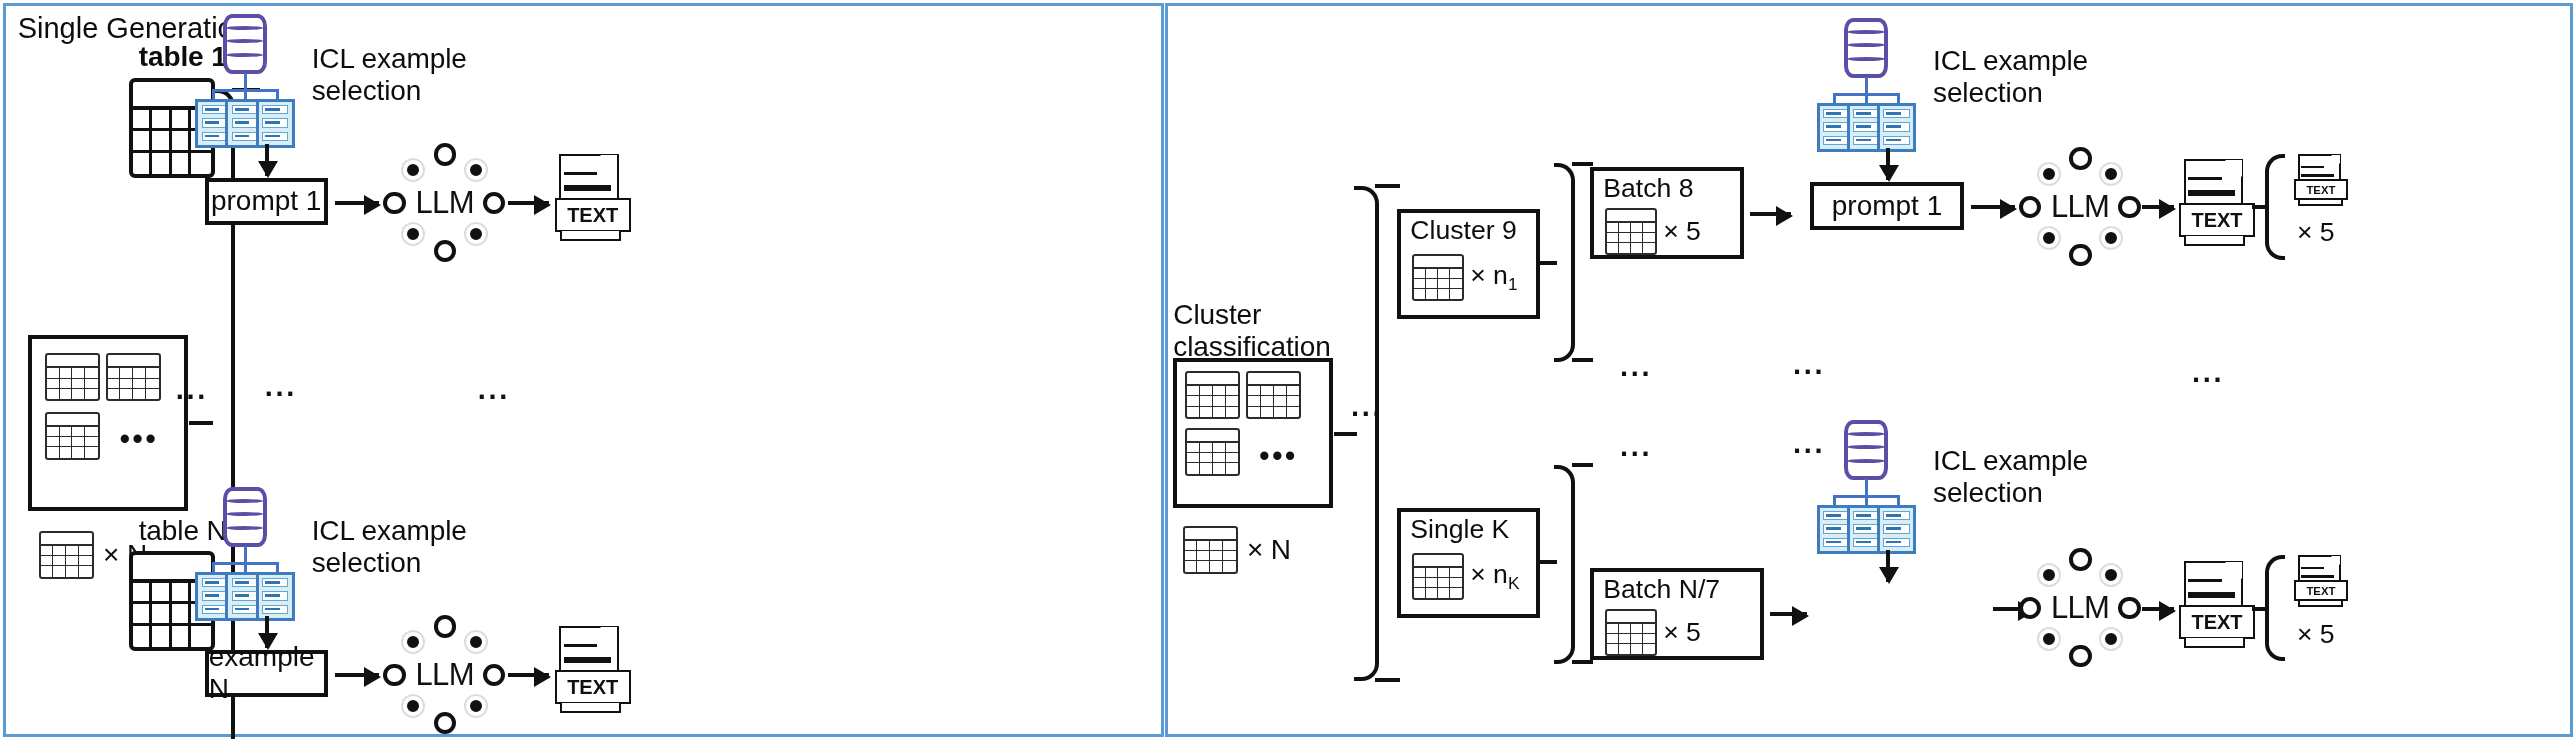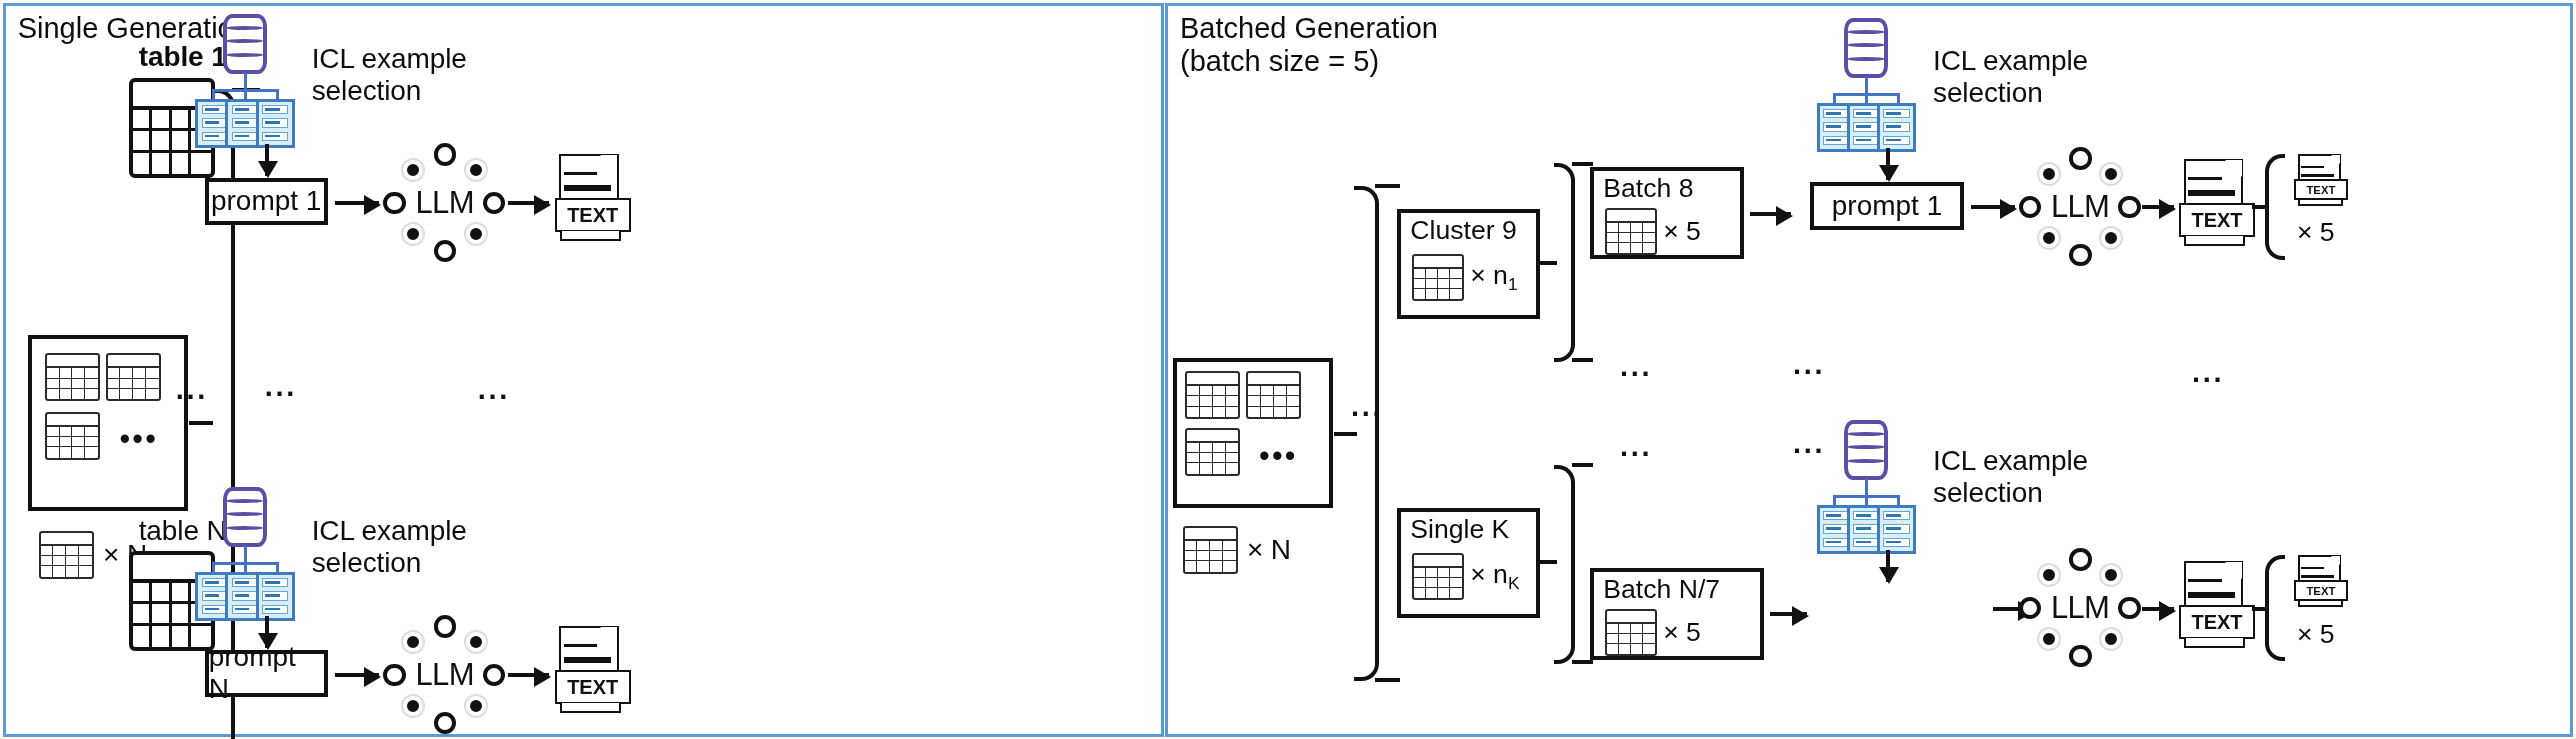--- a/index.html
+++ b/index.html
@@ -315,21 +315,21 @@
           <i style="top:3.3px;"></i>
           <i style="top:16.6px;"></i>
           <i style="top:30px;"></i>
         </div>
     </div>
     <div class="varrow" style="left:259px;top:610px;height:32px;"></div>
     <div class="lbl" style="left:306px;top:509px;">ICL example
 selection</div>
 
     <div class="rectbox" style="left:199px;top:644px;width:123px;height:47px;">
-      <span>prompt N</span>
+      <span>example N</span>
     </div>
     <div class="harrow" style="left:329px;top:667px;width:44px;"></div>
 
     <div class="llm" style="left:379px;top:612px;width:120px;height:114px;">
       <div class="txt">LLM</div>
       <div class="node open" style="width:22.6px;height:22.6px;left:49px;top:-2.7px;"></div>
       <div class="node filled" style="width:20px;height:20px;left:18.6px;top:14.6px;"></div>
       <div class="node filled" style="width:20px;height:20px;left:81px;top:14.6px;"></div>
       <div class="node open" style="width:22.6px;height:22.6px;left:-1.3px;top:46px;"></div>
       <div class="node open" style="width:22.6px;height:22.6px;left:98px;top:46px;"></div>
@@ -348,23 +348,23 @@
         <div class="l3"></div>
       <div class="band">
           <b>TEXT</b>
         </div>
       <div class="base"></div>
     </div>
   </div>
 
   <div class="panel" id="panel-right">
 
-    <div class="panel-title" style="left:12px;top:6.6px;">Batched Generation
-(batch size = 5)</div>
-
+
+    <div class="lbl" style="left:5.3px;top:293px;">Cluster
+classification</div>
 
     <div class="tablebox" style="left:5.3px;top:352px;width:160px;height:150px;">
       <div class="minitable" style="position:absolute;left:8px;top:9.3px;width:55px;height:48px;">
         <div class="mh"></div>
           <div class="mb">
             <div></div>
             <div></div>
             <div></div>
             <div></div>
             <div></div>

